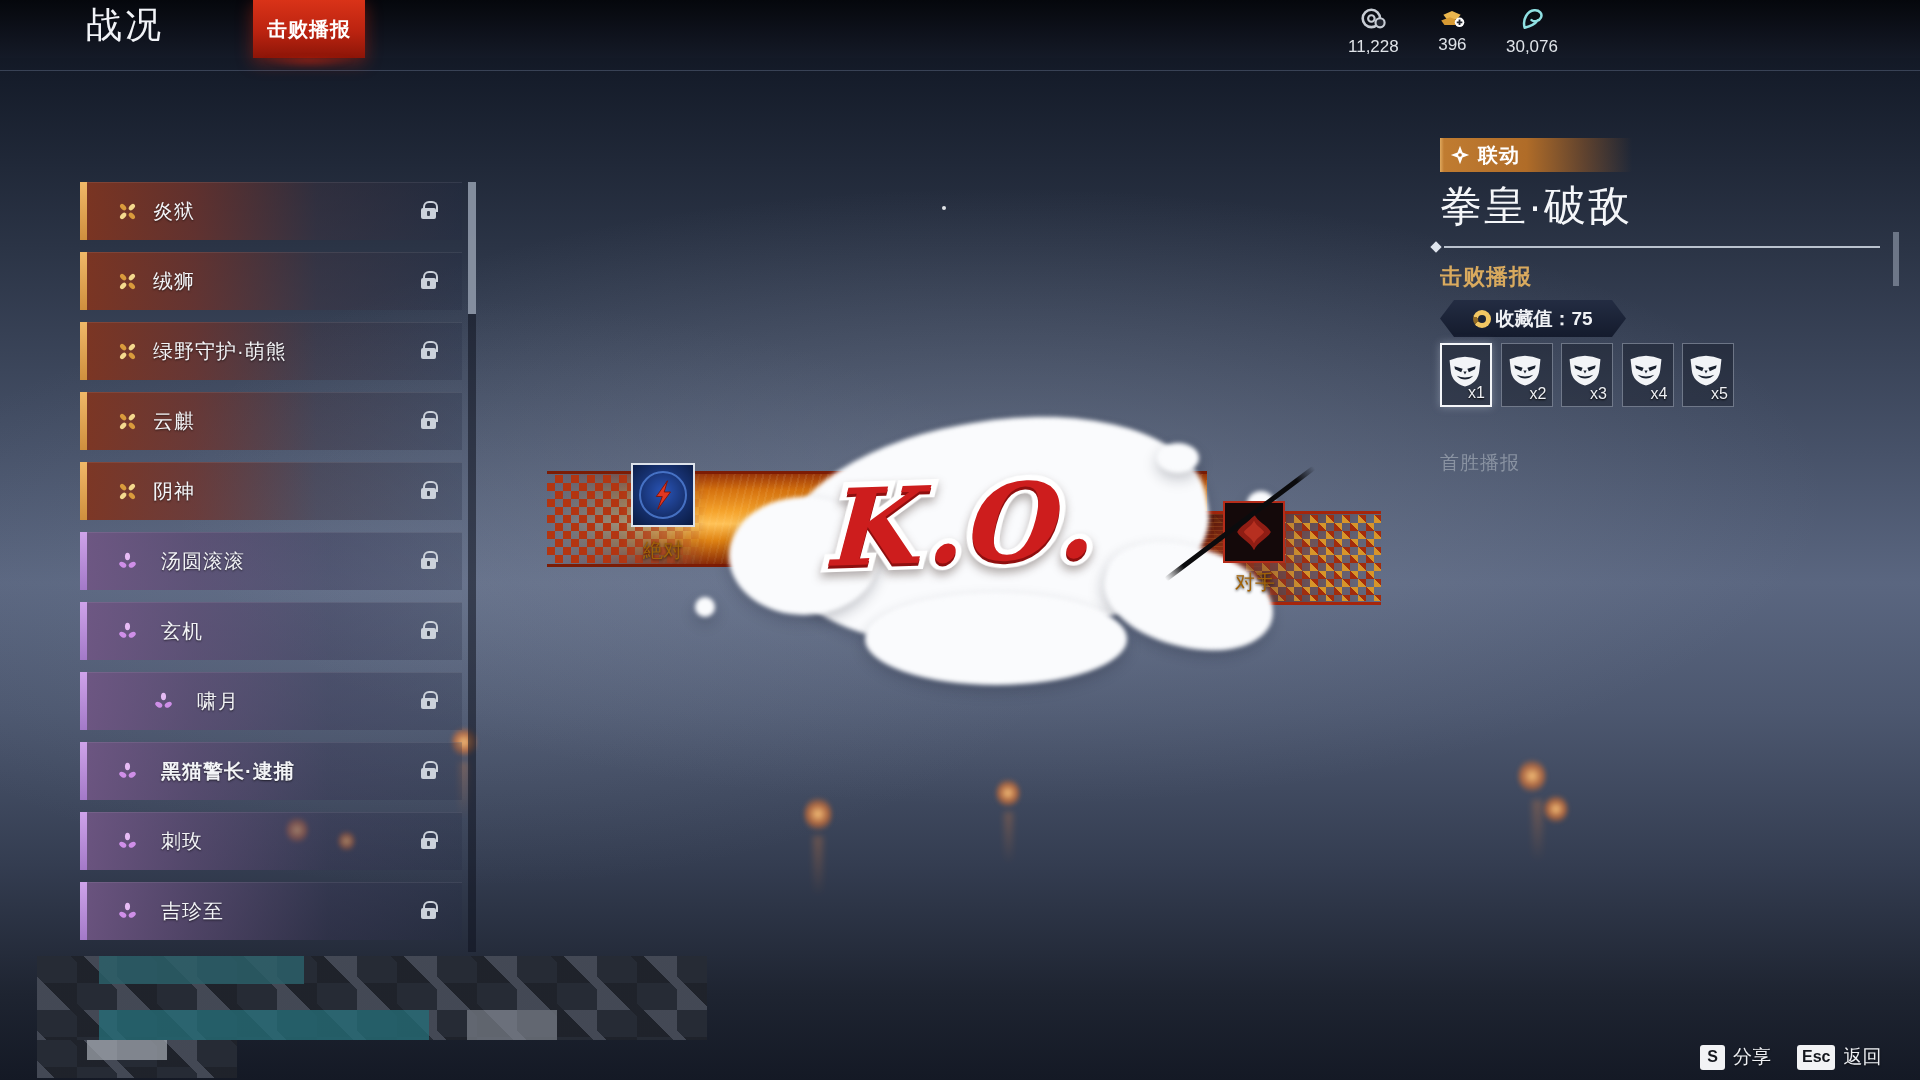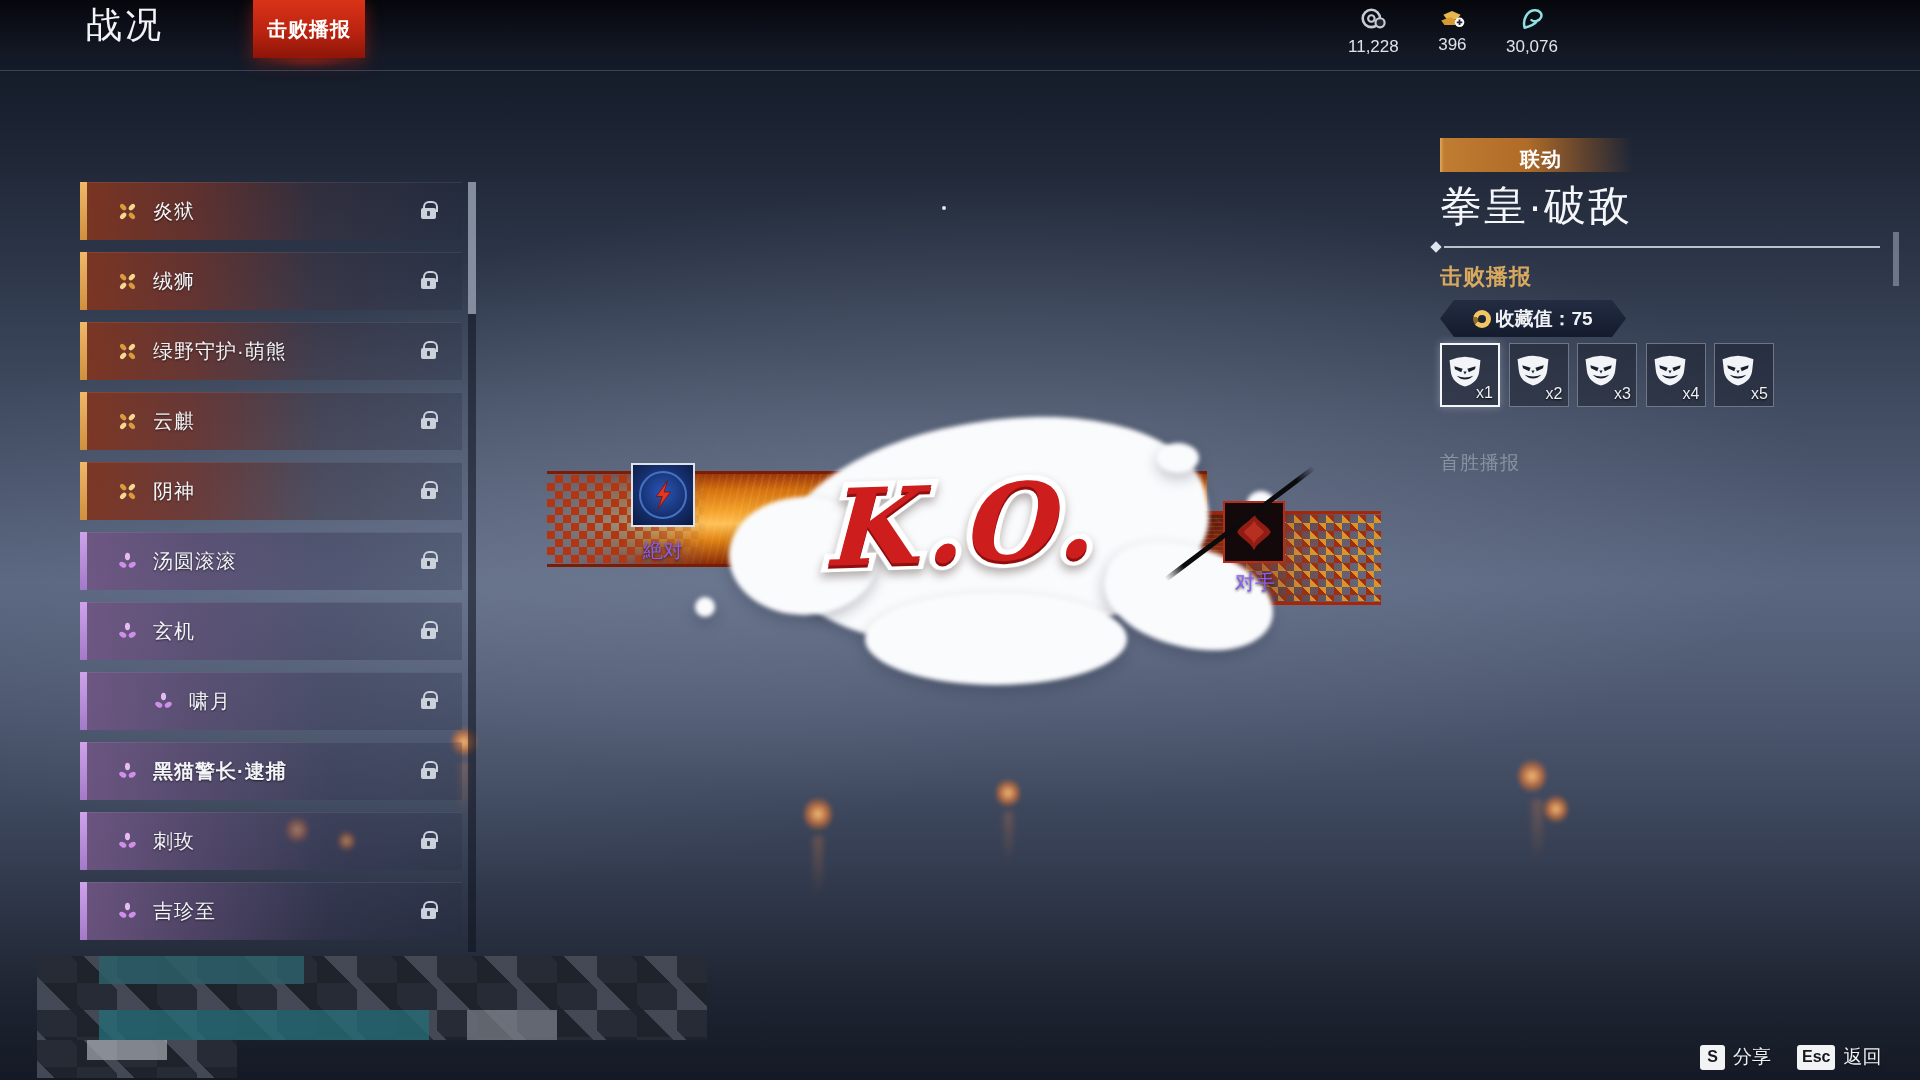--- a/index.html
+++ b/index.html
@@ -31,21 +31,21 @@
   .currencies{position:absolute;left:1348px;top:6px;width:210px;display:flex;justify-content:space-between;}
   .cur{display:flex;flex-direction:column;align-items:center;gap:1px;}
   .cur .val{font-size:17px;color:#dfe3e8;}
 
   
   .row{position:absolute;left:80px;width:382px;height:58px;display:flex;align-items:center;cursor:pointer;
     box-shadow:inset 0 1px 0 rgba(255,255,255,.08);}
   .row .accent{position:absolute;left:0;top:0;bottom:0;width:7px;}
   .row.gold{background:linear-gradient(90deg, rgba(128,53,32,.95) 0%, rgba(112,50,42,.78) 30%, rgba(62,50,64,.45) 62%, rgba(36,43,66,.28) 100%);}
   .row.gold .accent{background:linear-gradient(180deg,#f0b868,#cf8f3e);}
-  .row.purple{background:linear-gradient(90deg, rgba(112,86,132,.92) 0%, rgba(92,74,114,.72) 30%, rgba(56,53,84,.42) 65%, rgba(36,42,66,.26) 100%);}
+  .row.purple{background:linear-gradient(90deg, rgba(112,86,132,.92) 0%, rgba(92,74,114,.72) 30%, rgba(56,53,84,.42) 65%, rgba(36,42,66,.26) 100%);gap:8px;}
   .row.purple .accent{background:linear-gradient(180deg,#cfa3ea,#a379c8);}
   .row .ricon{margin-left:36px;display:flex;}
   .row .rlabel{margin-left:14px;font-size:20px;color:#f3f4f7;text-shadow:0 1px 2px rgba(0,0,0,.6);letter-spacing:1px;}
   .lock{position:absolute;right:26px;top:26px;width:15px;height:11px;background:#ccd2db;border-radius:2px;}
   .lock::before{content:"";position:absolute;left:2px;top:-7px;width:11px;height:9px;border:2.5px solid #ccd2db;border-bottom:none;border-radius:6px 6px 0 0;}
   .lock::after{content:"";position:absolute;left:6px;top:3px;width:3px;height:5px;background:#3a4150;border-radius:1px;}
   .scrolltrack{position:absolute;left:468px;top:182px;width:8px;height:770px;background:rgba(14,19,31,.55);}
   .scrollthumb{position:absolute;left:0;top:0;width:8px;height:132px;background:rgba(151,161,177,.85);}
 
   
@@ -93,40 +93,40 @@
   .ko-back{position:absolute;left:0;right:0;top:0;color:#fff;-webkit-text-stroke:12px #ffffff;filter:drop-shadow(0 5px 5px rgba(40,20,15,.35));}
   .ko-front{position:relative;color:#cd1d1d;text-shadow:0 3px 0 #8f0f0f;}
   .avatar{position:absolute;display:block;}
   .av-left{left:84px;top:8px;width:64px;height:64px;border:2px solid #dde2ea;
     background:radial-gradient(circle at 50% 45%, #2a55b8 0%, #16306e 55%, #0a1a40 100%);}
   .av-left svg,.av-right svg{position:absolute;left:50%;top:50%;transform:translate(-50%,-50%);}
   .av-ring{position:absolute;left:6px;top:6px;right:6px;bottom:6px;border:2px solid rgba(90,140,230,.7);border-radius:50%;}
   .av-right{left:676px;top:46px;width:62px;height:62px;border:2px solid #b52c1a;background:#14090a;}
   .slash{position:absolute;left:600px;top:66px;width:186px;height:5px;background:linear-gradient(90deg,transparent,#0b0b0d 12%,#0b0b0d 88%,transparent);
     transform:rotate(-37deg);border-radius:3px;}
-  .pname{position:absolute;font-size:20px;color:#8b5cf6;text-shadow:0 1px 3px rgba(0,0,0,.8);text-align:center;}
+  .pname{position:absolute;font-size:20px;color:#a16207;text-shadow:0 1px 3px rgba(0,0,0,.8);text-align:center;}
   .pname-left{left:70px;top:82px;width:92px;}
   .pname-right{left:662px;top:114px;width:92px;}
 
   
   .badge{position:absolute;left:1440px;top:138px;width:192px;height:34px;display:flex;align-items:center;gap:8px;padding-left:10px;
-    background:linear-gradient(90deg,#e0a95e 0,#c07c31 4px,#b06c28 45%, rgba(150,90,40,.55) 75%, rgba(150,90,40,0) 100%);flex-direction:column;}
+    background:linear-gradient(90deg,#e0a95e 0,#c07c31 4px,#b06c28 45%, rgba(150,90,40,.55) 75%, rgba(150,90,40,0) 100%);}
   .badge span{font-size:20px;font-weight:bold;color:#fff;letter-spacing:1px;}
   .ptitle{position:absolute;left:1440px;top:178px;font-size:42px;color:#f4f6f9;letter-spacing:2px;font-weight:500;}
   .pdivider{position:absolute;left:1444px;top:246px;width:436px;height:2px;background:rgba(222,230,240,.8);}
   .pdiamond{position:absolute;left:1432px;top:243px;width:8px;height:8px;transform:rotate(45deg);background:#dfe5ee;}
   .pcat{position:absolute;left:1440px;top:262px;font-size:22px;color:#d9aa5e;font-weight:bold;letter-spacing:1px;}
   .collect{position:absolute;left:1440px;top:300px;width:186px;height:37px;display:flex;align-items:center;justify-content:center;gap:4px;
     background:linear-gradient(180deg,#232c42,#141b2d);
     clip-path:polygon(14px 0, calc(100% - 14px) 0, 100% 50%, calc(100% - 14px) 100%, 14px 100%, 0 50%);}
   .collect .txt{font-size:19px;font-weight:bold;color:#f0f2f5;}
   .swirl{width:18px;height:18px;border-radius:50%;background:conic-gradient(#f2c763 0 65%, #916a25 65% 80%, #f2c763 80% 100%);position:relative;}
   .swirl::after{content:"";position:absolute;left:5px;top:5px;width:8px;height:8px;border-radius:50%;background:#1b2335;}
   .tiles{position:absolute;left:1440px;top:343px;display:flex;gap:8.5px;}
-  .tile{position:relative;width:60px;height:64px;background:rgba(16,22,34,.42);border:1px solid rgba(165,175,192,.55);cursor:pointer;}
+  .tile{position:relative;width:52px;height:64px;background:rgba(16,22,34,.42);border:1px solid rgba(165,175,192,.55);cursor:pointer;}
   .tile.selected{border:2px solid #f4f6f9;box-shadow:0 0 8px rgba(220,230,245,.35);}
   .tile .micon{position:absolute;left:4px;top:7px;}
   .tile .mult{position:absolute;right:5px;bottom:3px;font-size:16px;color:#eef0f4;text-shadow:0 1px 2px #000;}
   .firstwin{position:absolute;left:1440px;top:450px;font-size:19px;color:#8a93a2;letter-spacing:1px;}
   .equipped{position:absolute;left:1441px;top:911px;width:400px;height:47px;display:flex;align-items:center;justify-content:center;
     background:rgba(11,15,24,.5);border:1px solid #9aa1ab;cursor:pointer;}
   .equipped span{font-size:22px;color:#e2e5ea;letter-spacing:8px;padding-left:8px;}
   .mini-scroll{position:absolute;left:1893px;top:232px;width:6px;height:54px;background:rgba(152,162,178,.6);}
 
   

